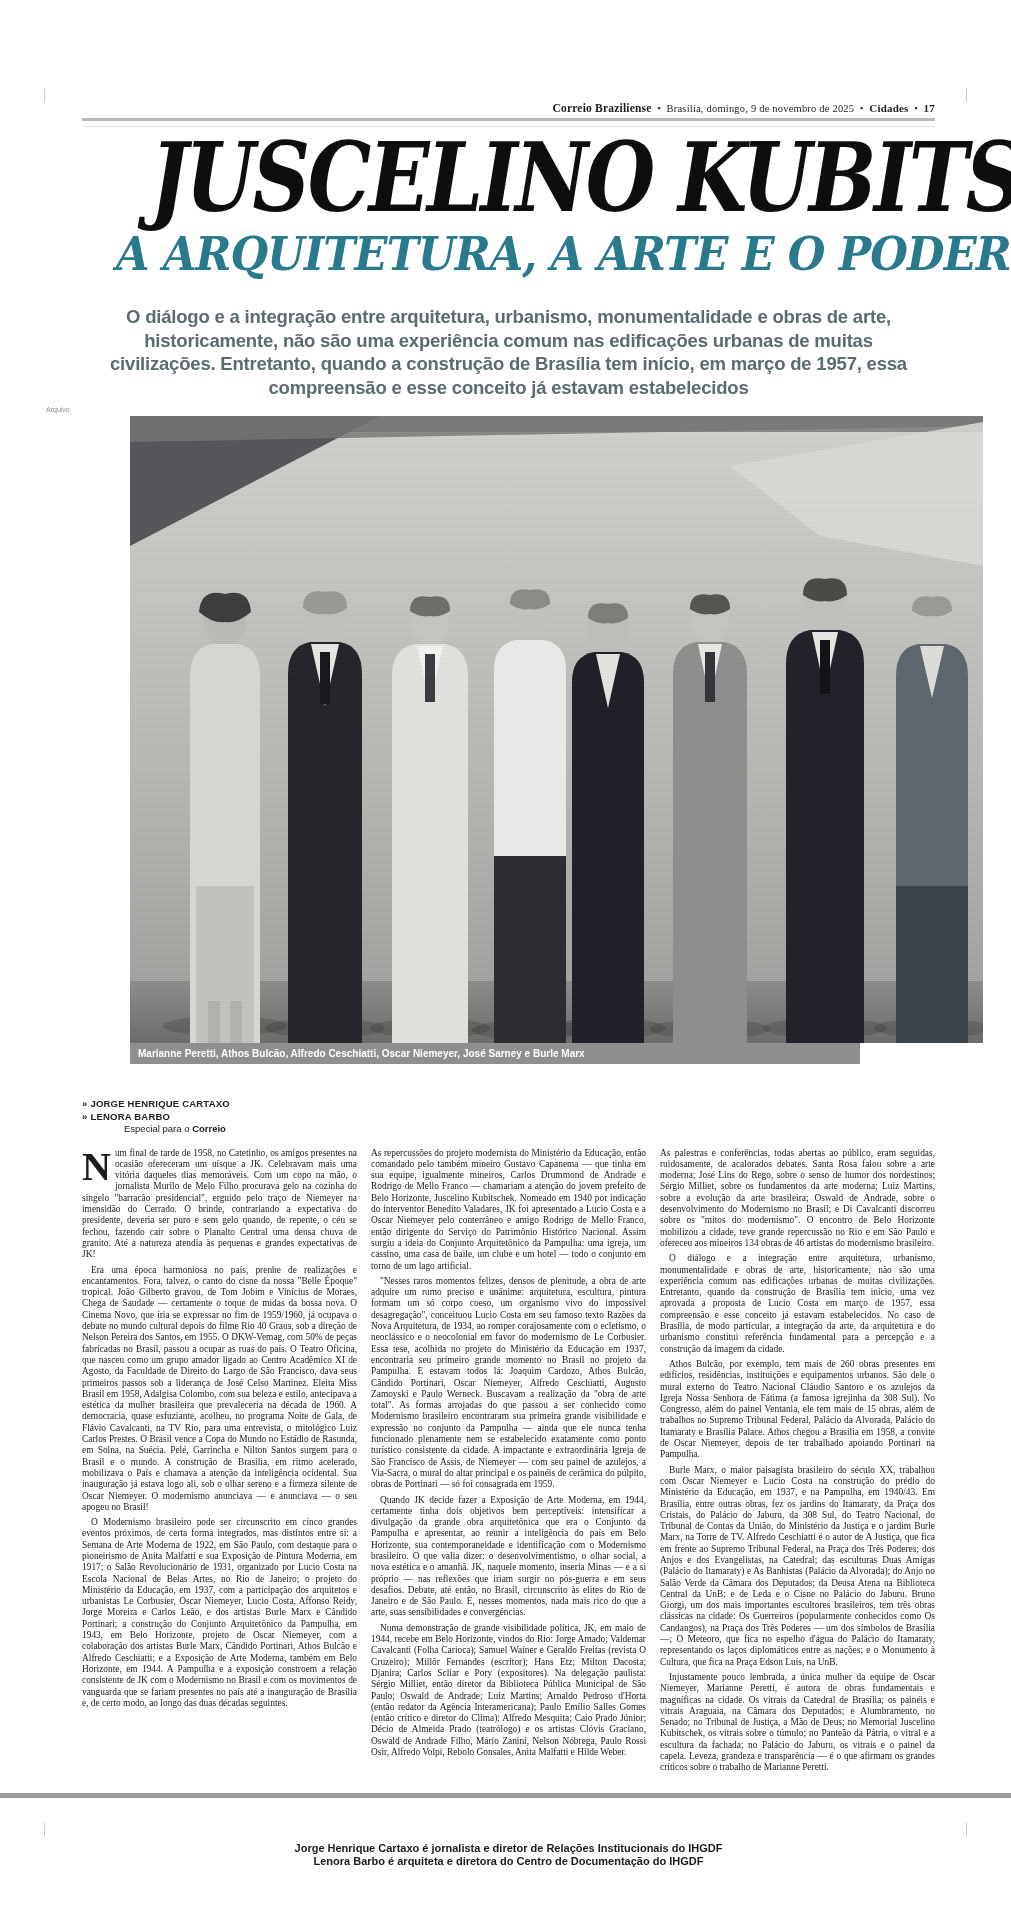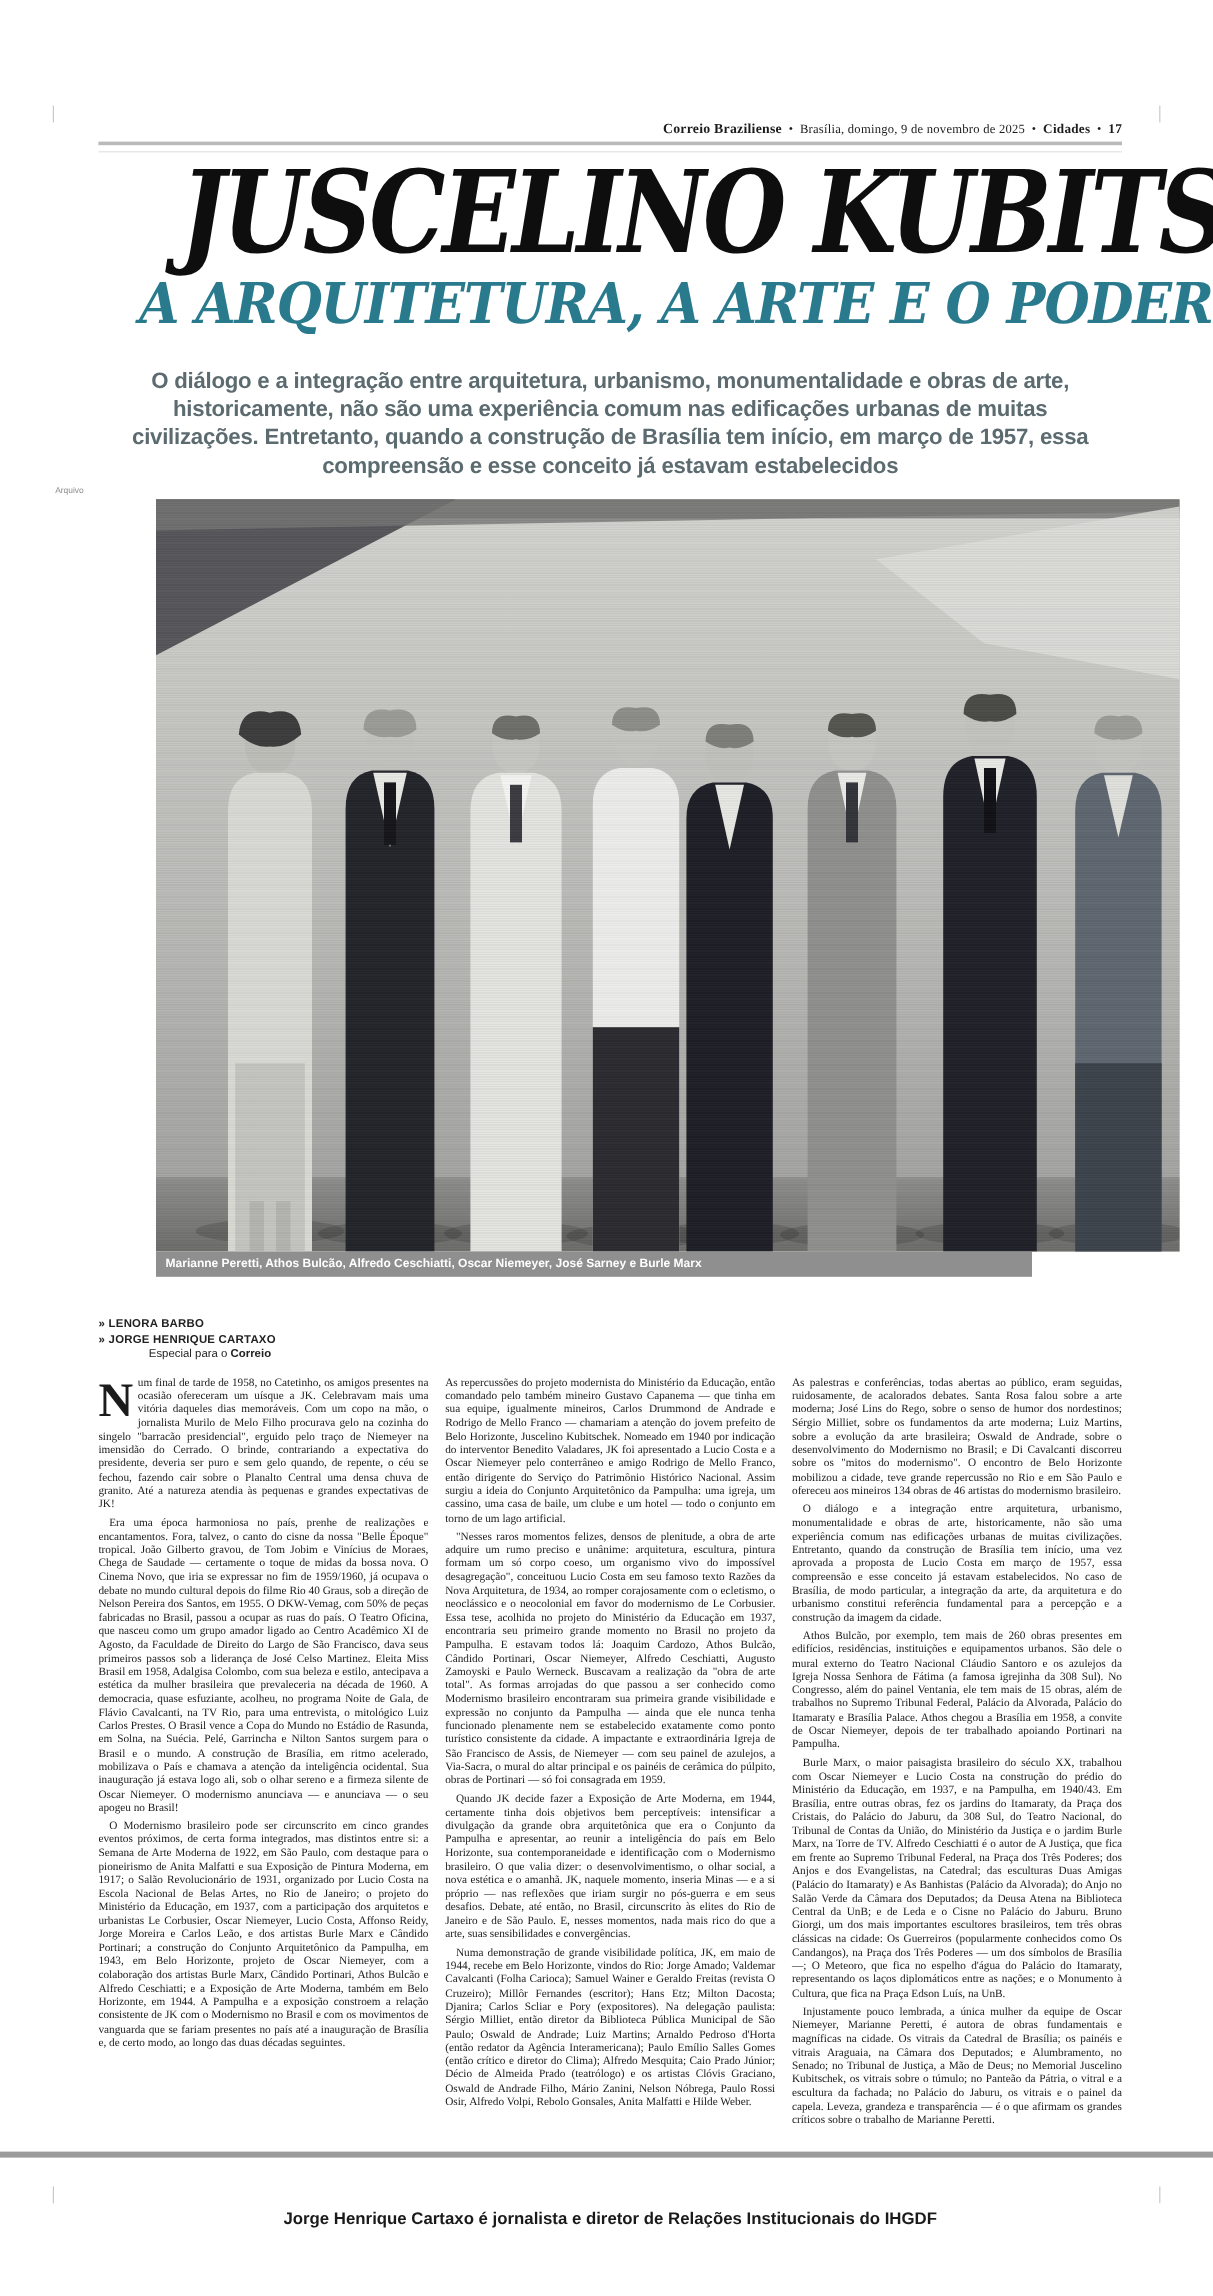--- a/index.html
+++ b/index.html
@@ -150,21 +150,21 @@
     line-height:33px;
     padding:2px 4px 0 0;
   }
 
   
   .footer{
     margin-top:16px;
     text-align:center;
     font-family:"Liberation Sans", sans-serif;
     font-weight:bold;
-    font-size:14px;
+    font-size:11px;
     line-height:13px;
     color:#1a1a1a;
   }
   .bottom-rule{
     position:absolute;
     left:0;right:0;top:1793px;
     height:5px;
     background:#9b9b9b;
   }
 </style>
@@ -280,24 +280,24 @@
           <polygon points="802,230 790,230 802,282 814,230" fill="#dfdfdb"></polygon>
           <rect x="766" y="470" width="72" height="157" fill="#3d434b"></rect>
         </svg>
         <div class="grain"></div>
       </div>
       <figcaption class="caption-bar">Marianne Peretti, Athos Bulcão, Alfredo  Ceschiatti, Oscar Niemeyer, José Sarney e Burle Marx</figcaption>
     </figure>
 
     <div class="byline">
       <div class="author">
+        <span class="marker">»</span><span>JORGE HENRIQUE CARTAXO</span>
+      </div>
+      <div class="author">
         <span class="marker">»</span><span>LENORA BARBO</span>
-      </div>
-      <div class="author">
-        <span class="marker">»</span><span>JORGE HENRIQUE CARTAXO</span>
       </div>
       <div class="kicker">
         <span>Especial para o </span><b>Correio</b>
       </div>
     </div>
 
     <div class="columns">
       <div class="col">
         <p class="first"><span class="dropcap">N</span><span>um final de tarde de 1958, no Catetinho, os amigos presentes na ocasião ofereceram um uísque a JK. Celebravam mais uma vitória daqueles dias memoráveis. Com um copo na mão, o jornalista Murilo de Melo Filho procurava gelo na cozinha do singelo "barracão presidencial", erguido pelo traço de Niemeyer na imensidão do Cerrado. O brinde, contrariando a expectativa do presidente, deveria ser puro e sem gelo quando, de repente, o céu se fechou, fazendo cair sobre o Planalto Central uma densa chuva de granito. Até a natureza atendia às pequenas e grandes expectativas de JK!</span></p>
         <p>Era uma época harmoniosa no país, prenhe de realizações e encantamentos. Fora, talvez, o canto do cisne da nossa "Belle Époque" tropical. João Gilberto gravou, de Tom Jobim e Vinícius de Moraes, Chega de Saudade — certamente o toque de midas da bossa nova. O Cinema Novo, que iria se expressar no fim de 1959/1960, já ocupava o debate no mundo cultural depois do filme Rio 40 Graus, sob a direção de Nelson Pereira dos Santos, em 1955. O DKW-Vemag, com 50% de peças fabricadas no Brasil, passou a ocupar as ruas do país. O Teatro Oficina, que nasceu como um grupo amador ligado ao Centro Acadêmico XI de Agosto, da Faculdade de Direito do Largo de São Francisco, dava seus primeiros passos sob a liderança de José Celso Martinez. Eleita Miss Brasil em 1958, Adalgisa Colombo, com sua beleza e estilo, antecipava a estética da mulher brasileira que prevaleceria na década de 1960. A democracia, quase esfuziante, acolheu, no programa Noite de Gala, de Flávio Cavalcanti, na TV Rio, para uma entrevista, o mitológico Luiz Carlos Prestes. O Brasil vence a Copa do Mundo no Estádio de Rasunda, em Solna, na Suécia. Pelé, Garrincha e Nilton Santos surgem para o Brasil e o mundo. A construção de Brasília, em ritmo acelerado, mobilizava o País e chamava a atenção da inteligência ocidental. Sua inauguração já estava logo ali, sob o olhar sereno e a firmeza silente de Oscar Niemeyer. O modernismo anunciava — e anunciava — o seu apogeu no Brasil!</p>
@@ -313,19 +313,20 @@
         <p class="first">As palestras e conferências, todas abertas ao público, eram seguidas, ruidosamente, de acalorados debates. Santa Rosa falou sobre a arte moderna; José Lins do Rego, sobre o senso de humor dos nordestinos; Sérgio Milliet, sobre os fundamentos da arte moderna; Luiz Martins, sobre a evolução da arte brasileira; Oswald de Andrade, sobre o desenvolvimento do Modernismo no Brasil; e Di Cavalcanti discorreu sobre os "mitos do modernismo". O encontro de Belo Horizonte mobilizou a cidade, teve grande repercussão no Rio e em São Paulo e ofereceu aos mineiros 134 obras de 46 artistas do modernismo brasileiro.</p>
         <p>O diálogo e a integração entre arquitetura, urbanismo, monumentalidade e obras de arte, historicamente, não são uma experiência comum nas edificações urbanas de muitas civilizações. Entretanto, quando da construção de Brasília tem início, uma vez aprovada a proposta de Lucio Costa em março de 1957, essa compreensão e esse conceito já estavam estabelecidos. No caso de Brasília, de modo particular, a integração da arte, da arquitetura e do urbanismo constitui referência fundamental para a percepção e a construção da imagem da cidade.</p>
         <p>Athos Bulcão, por exemplo, tem mais de 260 obras presentes em edifícios, residências, instituições e equipamentos urbanos. São dele o mural externo do Teatro Nacional Cláudio Santoro e os azulejos da Igreja Nossa Senhora de Fátima (a famosa igrejinha da 308 Sul). No Congresso, além do painel Ventania, ele tem mais de 15 obras, além de trabalhos no Supremo Tribunal Federal, Palácio da Alvorada, Palácio do Itamaraty e Brasília Palace. Athos chegou a Brasília em 1958, a convite de Oscar Niemeyer, depois de ter trabalhado apoiando Portinari na Pampulha.</p>
         <p>Burle Marx, o maior paisagista brasileiro do século XX, trabalhou com Oscar Niemeyer e Lucio Costa na construção do prédio do Ministério da Educação, em 1937, e na Pampulha, em 1940/43. Em Brasília, entre outras obras, fez os jardins do Itamaraty, da Praça dos Cristais, do Palácio do Jaburu, da 308 Sul, do Teatro Nacional, do Tribunal de Contas da União, do Ministério da Justiça e o jardim Burle Marx, na Torre de TV. Alfredo Ceschiatti é o autor de A Justiça, que fica em frente ao Supremo Tribunal Federal, na Praça dos Três Poderes; dos Anjos e dos Evangelistas, na Catedral; das esculturas Duas Amigas (Palácio do Itamaraty) e As Banhistas (Palácio da Alvorada); do Anjo no Salão Verde da Câmara dos Deputados; da Deusa Atena na Biblioteca Central da UnB; e de Leda e o Cisne no Palácio do Jaburu. Bruno Giorgi, um dos mais importantes escultores brasileiros, tem três obras clássicas na cidade: Os Guerreiros (popularmente conhecidos como Os Candangos), na Praça dos Três Poderes — um dos símbolos de Brasília —; O Meteoro, que fica no espelho d'água do Palácio do Itamaraty, representando os laços diplomáticos entre as nações; e o Monumento à Cultura, que fica na Praça Edson Luís, na UnB.</p>
         <p>Injustamente pouco lembrada, a única mulher da equipe de Oscar Niemeyer, Marianne Peretti, é autora de obras fundamentais e magníficas na cidade. Os vitrais da Catedral de Brasília; os painéis e vitrais Araguaia, na Câmara dos Deputados; e Alumbramento, no Senado; no Tribunal de Justiça, a Mão de Deus; no Memorial Juscelino Kubitschek, os vitrais sobre o túmulo; no Panteão da Pátria, o vitral e a escultura da fachada; no Palácio do Jaburu, os vitrais e o painel da capela. Leveza, grandeza e transparência — é o que afirmam os grandes críticos sobre o trabalho de Marianne Peretti.</p>
       </div>
     </div>
 
     <div class="footer">
       <div>Jorge Henrique Cartaxo é jornalista e diretor de Relações Institucionais do IHGDF</div>
+      <div>Lenora Barbo é arquiteta e diretora do Centro de Documentação do IHGDF</div>
     </div>
 
   </div>
 
   <div class="bottom-rule"></div>
 
 </div>
 
 </body></html>

